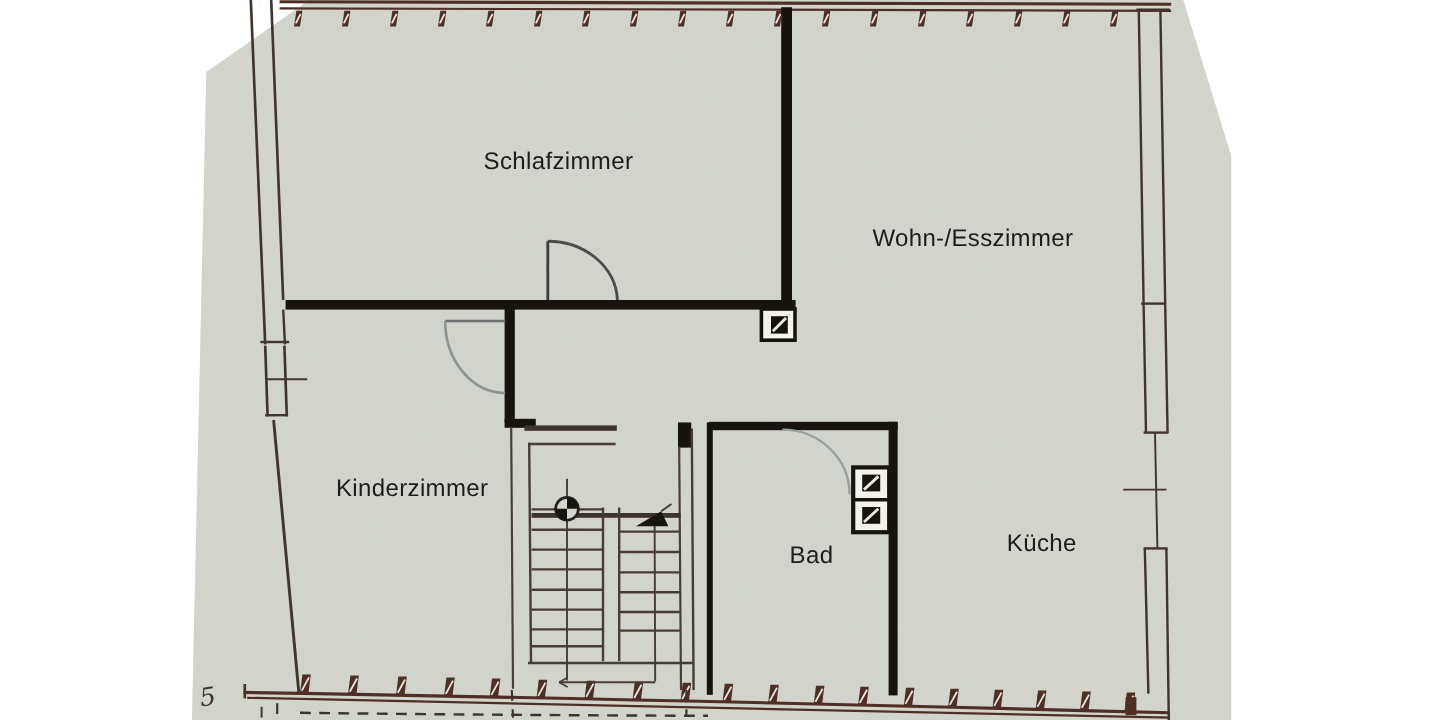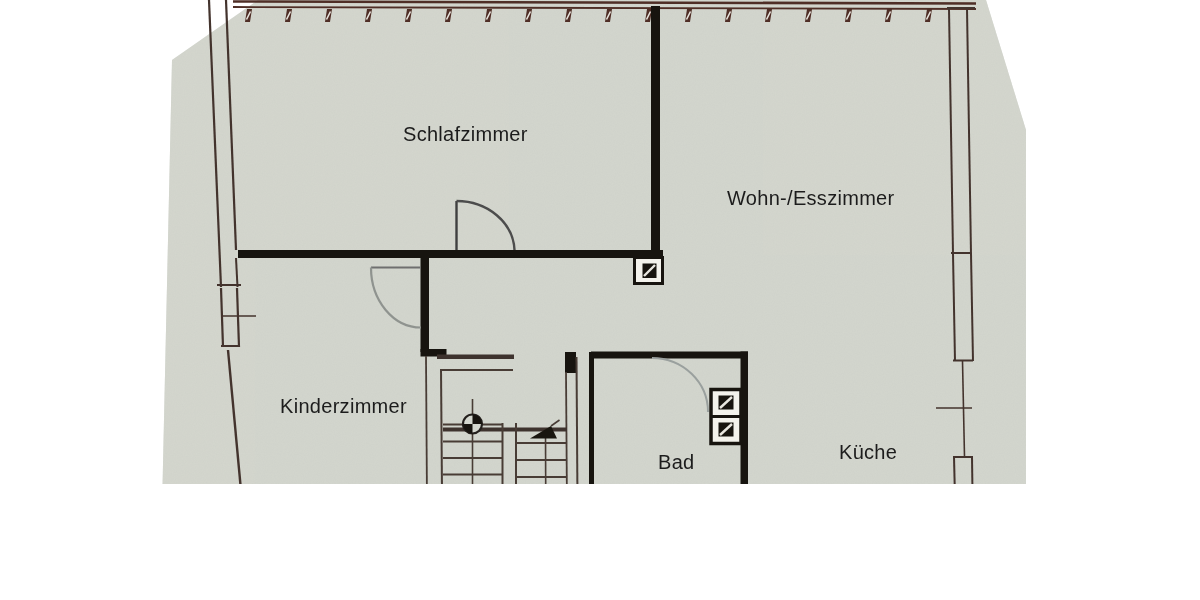--- a/index.html
+++ b/index.html
@@ -1,20 +1,20 @@
 <!DOCTYPE html>
 <html style="--paper: #d4d7cf; --margin: #ffffff; --wall: #17140f; --band: #4f2e26; --thin: #43332d; --pencil: #8f938f; --text: #1c1c1c;"><head>
 <meta charset="utf-8">
 <style>
   :root{
     --paper:#d4d7cf; --margin:#ffffff; --wall:#17140f; --band:#4f2e26;
     --thin:#43332d; --pencil:#8f938f; --text:#1c1c1c;
   }
   html,body{margin:0;padding:0;background:#fff;}
-  #stage{position:relative;width:1200px;height:484px;background:var(--margin);overflow:hidden;}
+  #stage{position:relative;width:1200px;height:600px;background:var(--margin);overflow:hidden;}
   svg{position:absolute;left:0;top:0;display:block;}
   .wall{fill:var(--wall);}
   .thinline{stroke:var(--thin);fill:none;}
   .bandline{stroke:var(--band);fill:none;}
   .bandfill{fill:var(--band);}
   .stair{stroke:#483c35;fill:none;}
   .pencil{stroke:var(--pencil);fill:none;}
   .dash{stroke:#3d342e;fill:none;stroke-dasharray:9 7;}
   .symbolbox{fill:#f3f2ec;stroke:var(--wall);}
   .symfill{fill:var(--wall);}

